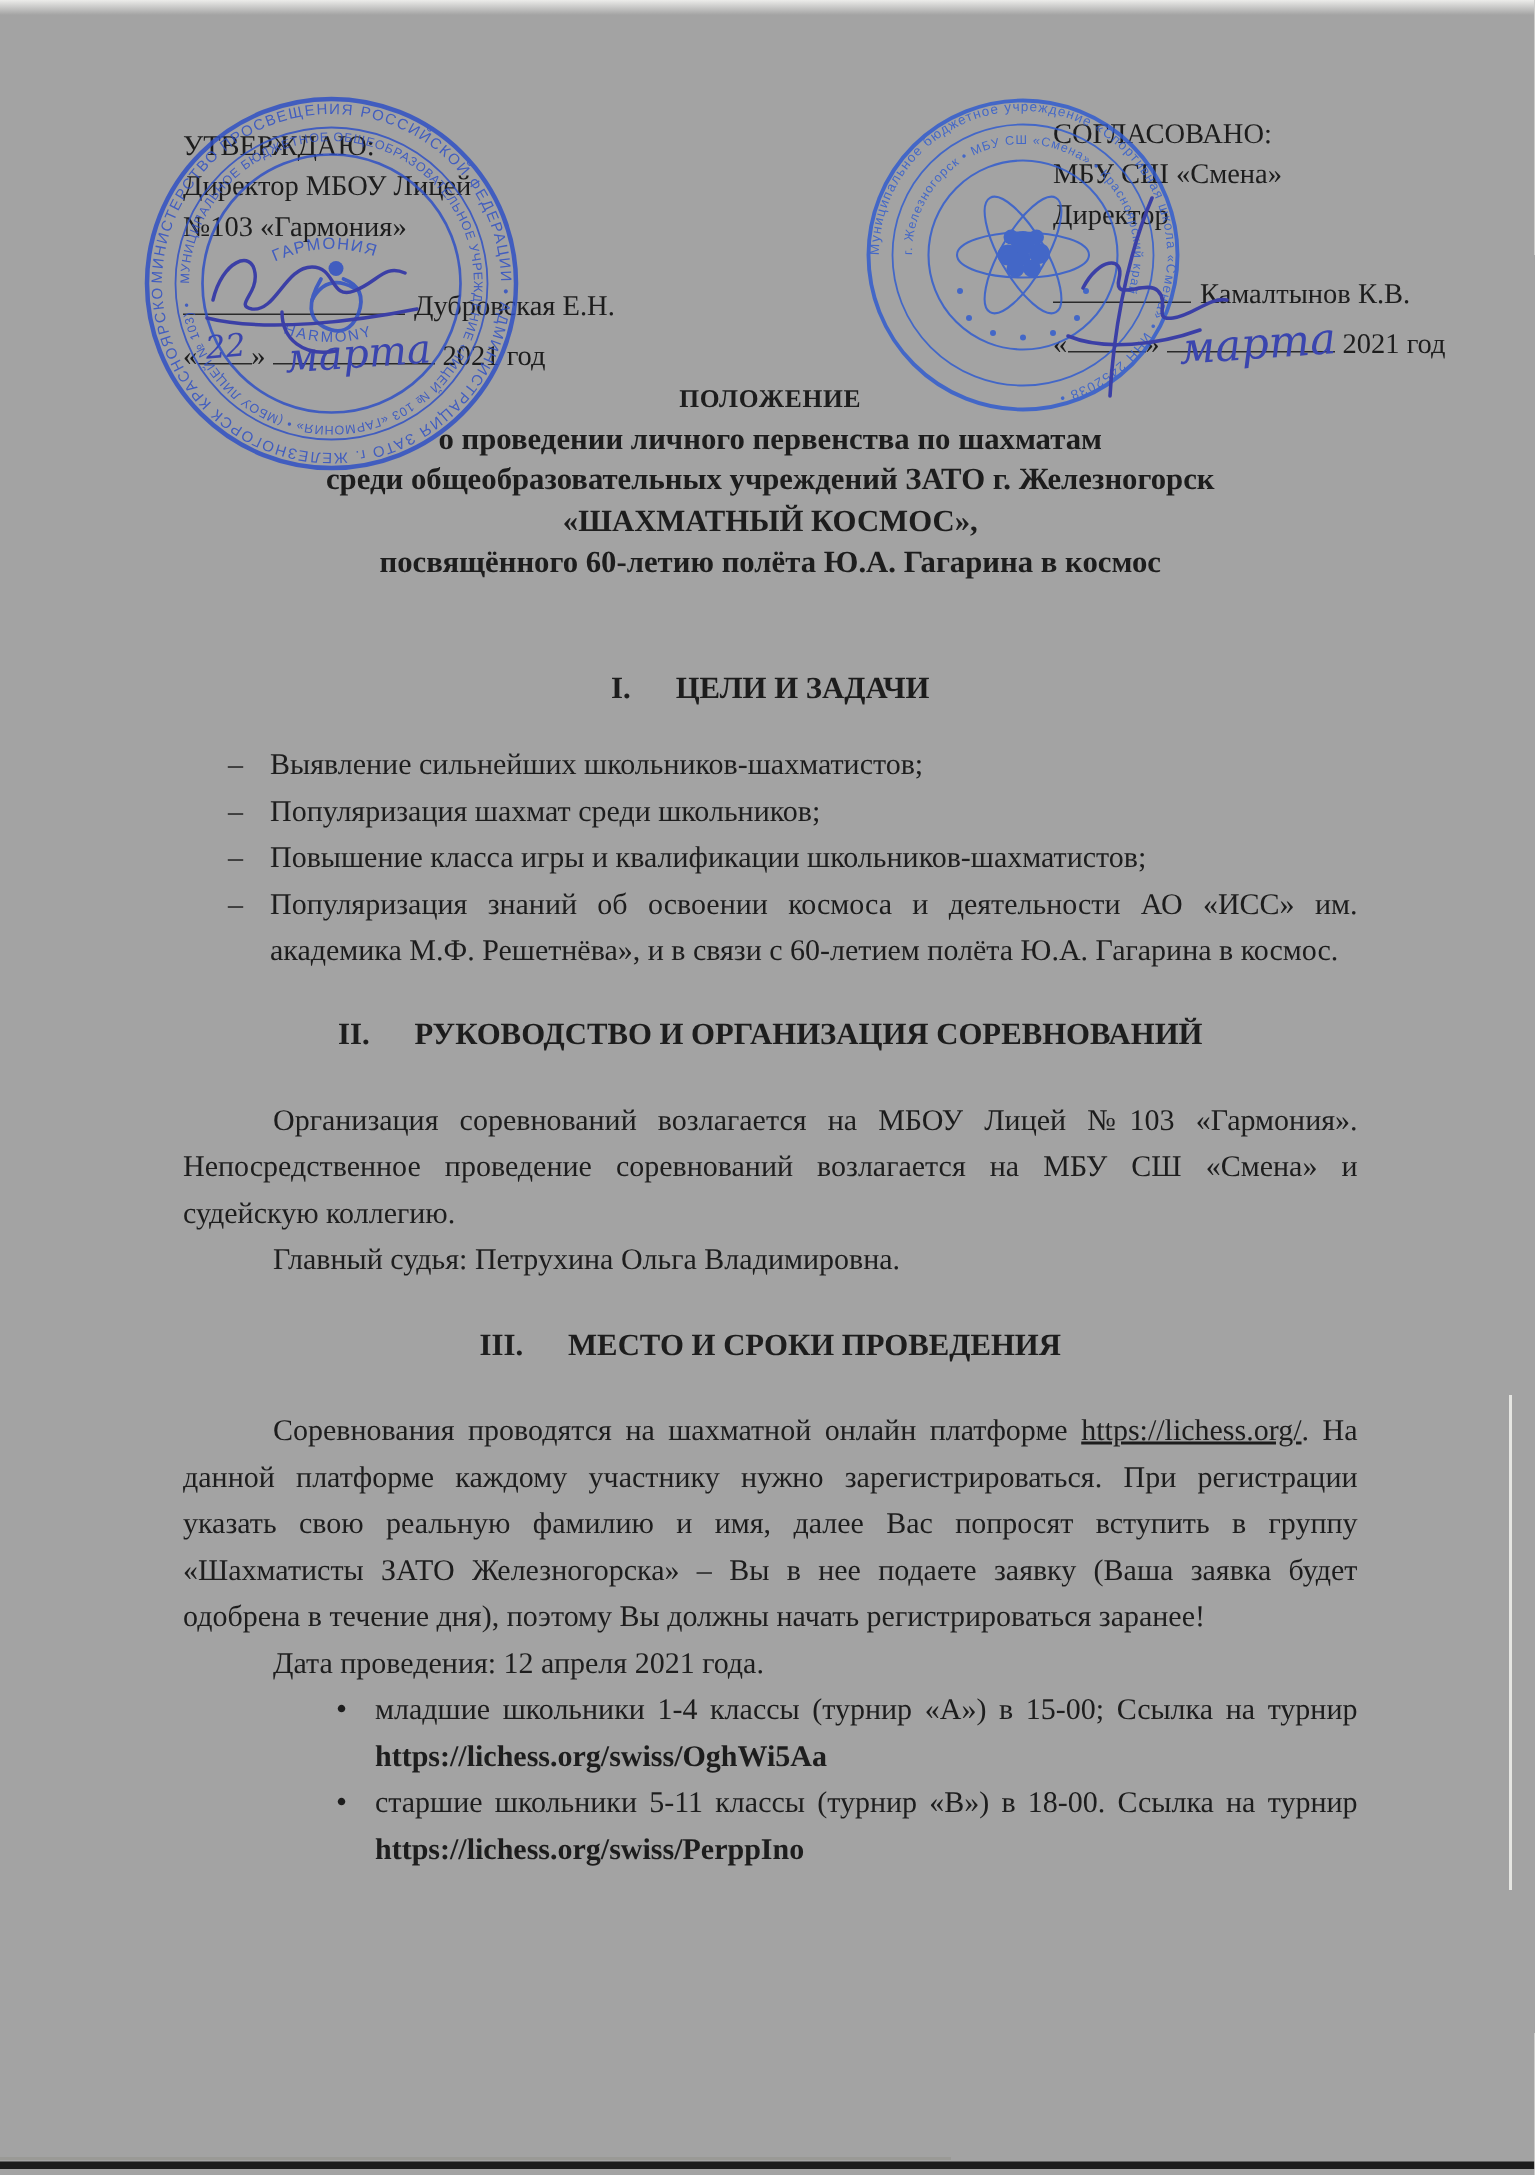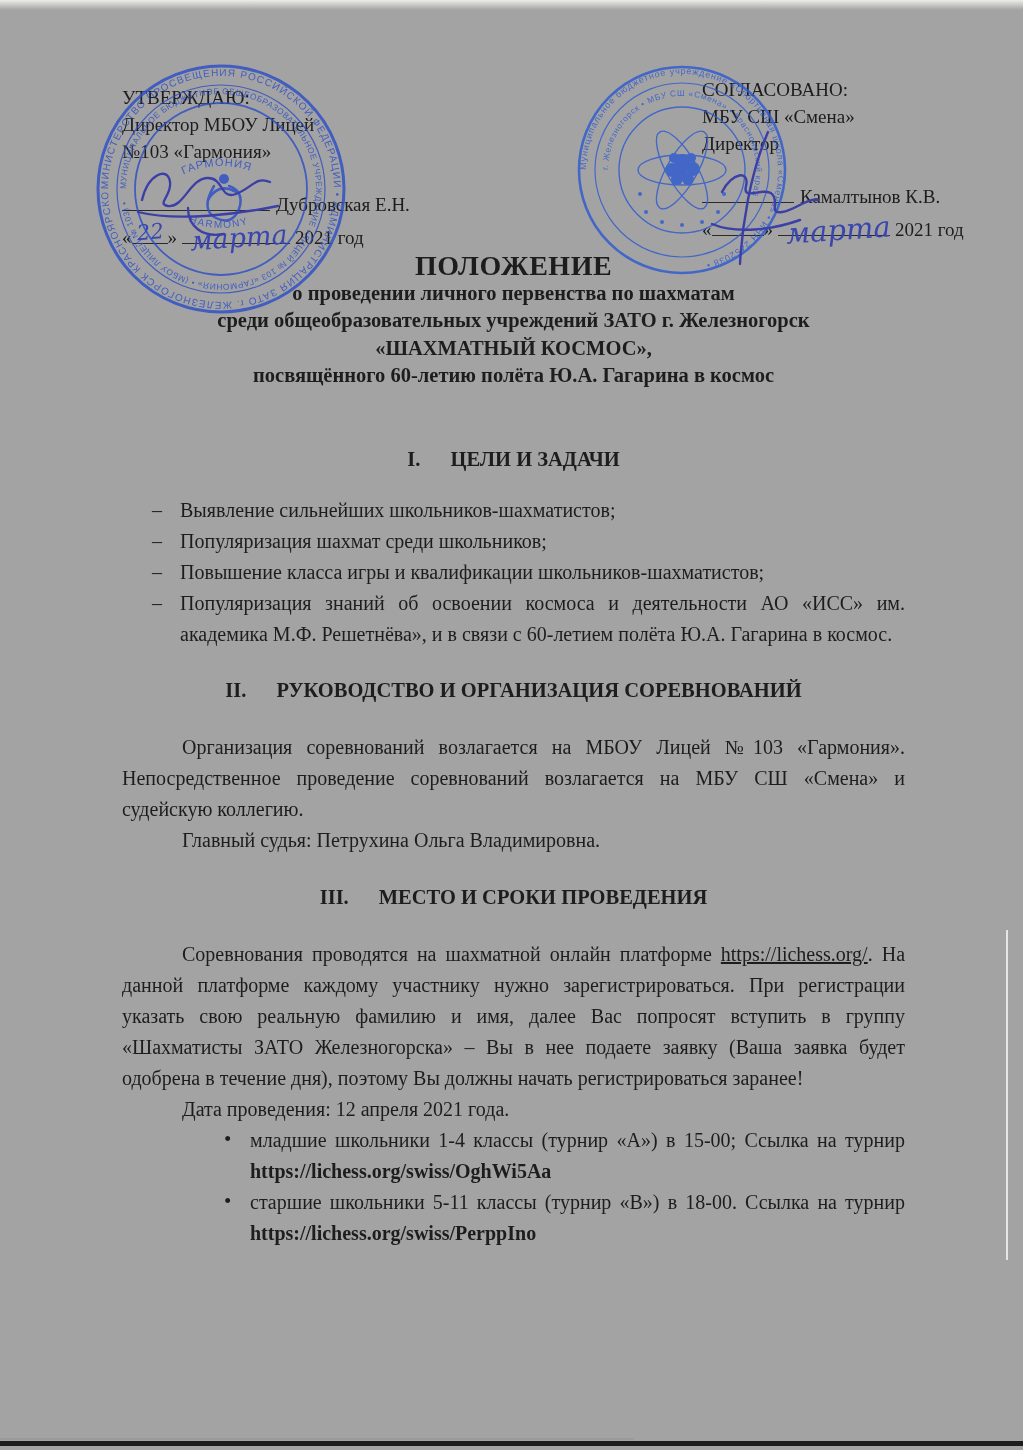--- a/index.html
+++ b/index.html
@@ -40,21 +40,21 @@
   .stamp-left  { left:86px;  top:48px; }
   .stamp-right { left:566px; top:48px; }
   .sig-svg { position:absolute; z-index:4; }
   .sig-left  { left:128px; top:148px; }
   .sig-right { left:688px; top:126px; }
 
   
   .content { position:relative; z-index:1; padding:252px 118px 0 122px;
     font-size:20px; line-height:31px; }
   .title-block { text-align:center; font-weight:bold; font-size:20.5px; line-height:27.5px; }
-  .title-block .t1 { font-size:28px; letter-spacing:0.5px; }
+  .title-block .t1 { font-size:17px; letter-spacing:0.5px; }
   .sec-head { text-align:center; font-weight:bold; font-size:20.5px; line-height:31px; }
   .sec-num { display:inline-block; margin-right:30px; }
   #sh1 { margin-top:54px; }
   .goals { margin-top:20px; }
   .dash-item { position:relative; padding-left:58px; text-align:justify; }
   .dash-item .marker { position:absolute; left:30px; }
   #sh2 { margin-top:25px; }
   .para { text-align:justify; text-indent:60px; }
   .p-first { margin-top:26px; }
   #sh3 { margin-top:26px; }

